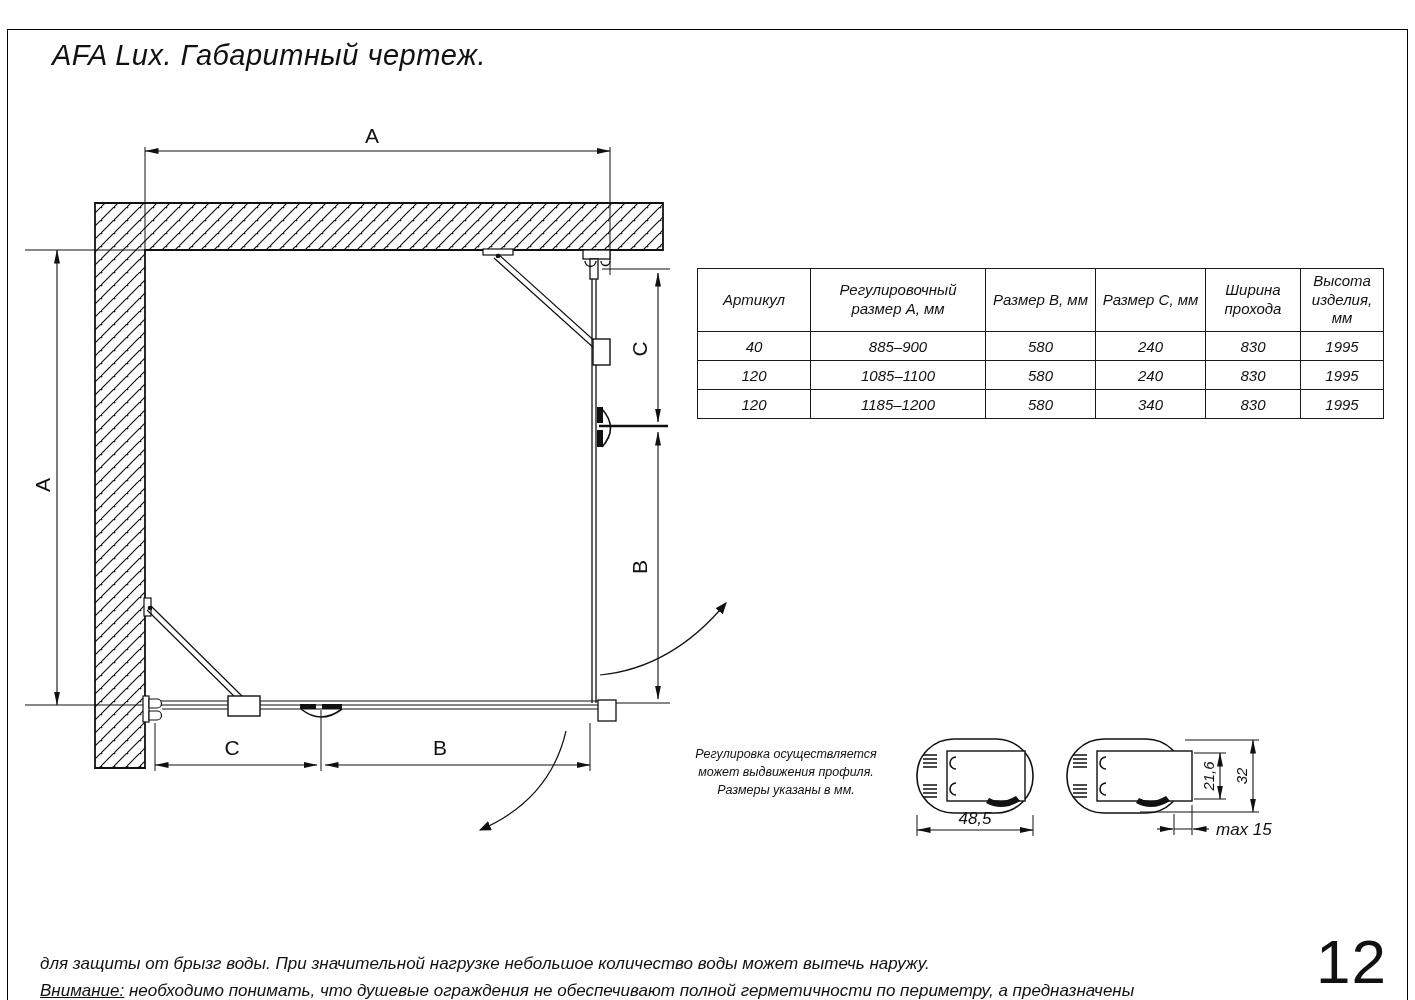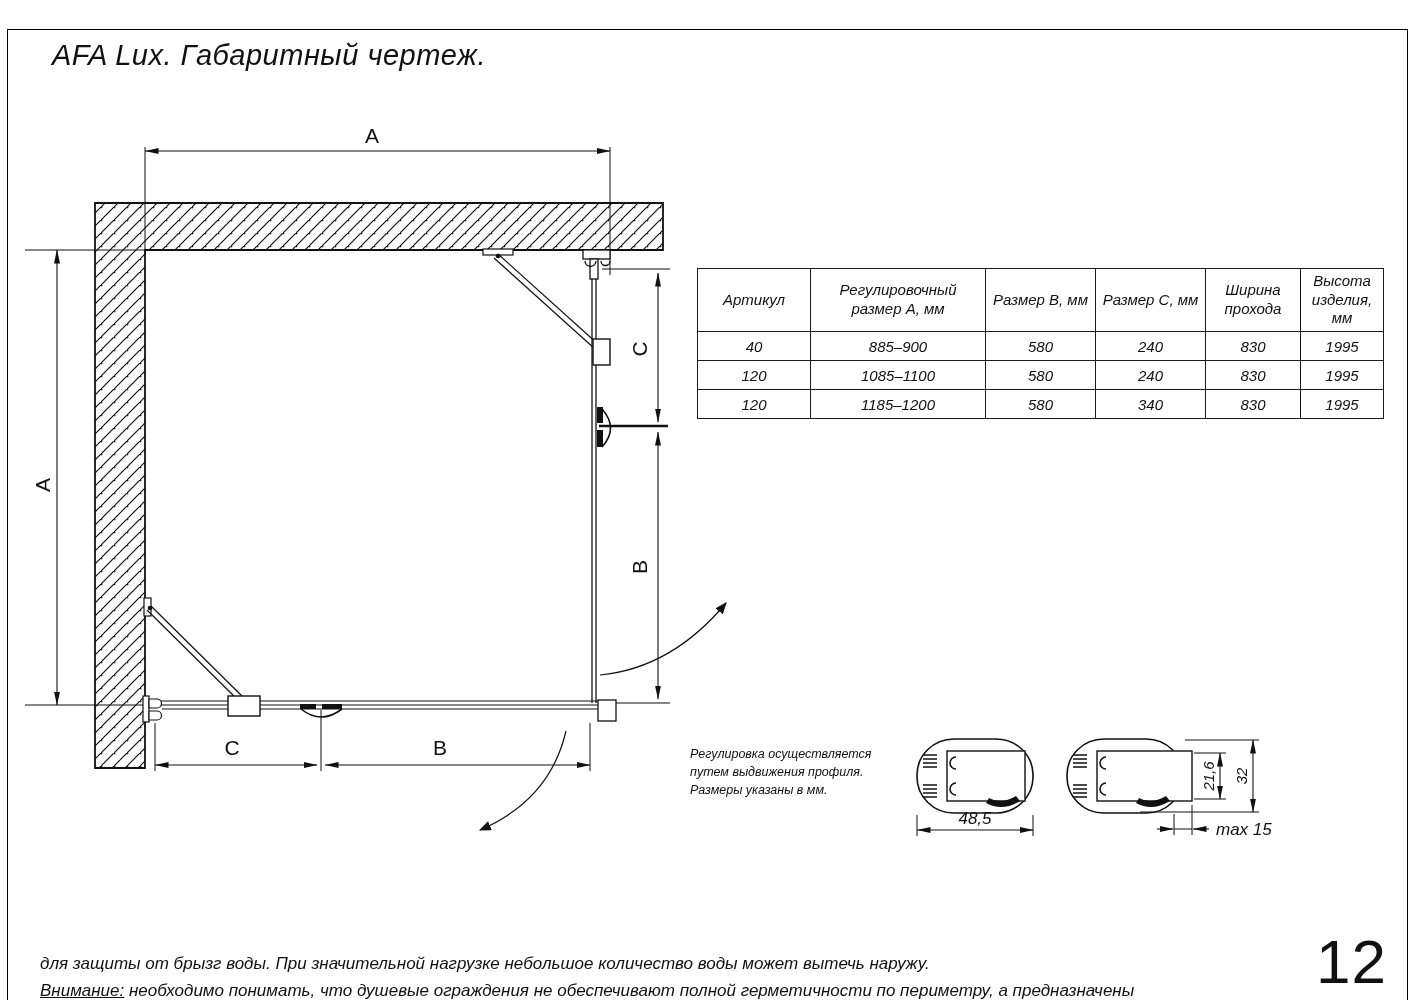--- a/index.html
+++ b/index.html
@@ -9,21 +9,21 @@
   .title{position:absolute;left:52px;top:16px;font-size:29px;font-style:italic;letter-spacing:.5px;white-space:nowrap;}
   svg{position:absolute;}
   svg text{font-family:"Liberation Sans","DejaVu Sans",sans-serif;fill:#111;}
   .dimletter{font-size:21px;}
   .spec-table{position:absolute;left:697px;top:245px;border-collapse:collapse;table-layout:fixed;font-style:italic;}
   .spec-table th,.spec-table td{border:1px solid #1a1a1a;text-align:center;vertical-align:middle;
         font-weight:normal;padding:0 3px;}
   .spec-table th{height:62px;font-size:15px;line-height:1.25;}
   .spec-table td{height:28px;font-size:15px;}
   .spec-table{border:1.6px solid #000;}
-  .note{position:absolute;left:690px;top:722px;width:192px;text-align:left;
+  .note{position:absolute;left:690px;top:722px;width:192px;text-align:center;
         font-size:12.5px;font-style:italic;line-height:1.45;}
   .warning{position:absolute;left:40px;top:927px;width:1245px;font-size:17px;font-style:italic;line-height:1.6;}
   .warning .u{text-decoration:underline;}
   .pagenum{position:absolute;right:28px;top:903px;font-size:62px;letter-spacing:1px;}
 </style>
 </head>
 <body>
 
 <div class="page">
   <div class="page-border"></div>
@@ -188,21 +188,21 @@
         <td>580</td>
         <td>340</td>
         <td>830</td>
         <td>1995</td>
       </tr>
     </tbody>
   </table>
 
   <div class="note">
     <div>Регулировка осуществляется</div>
-    <div>путем выдвижения профиля.</div>
+    <div>может выдвижения профиля.</div>
     <div>Размеры указаны в мм.</div>
   </div>
 
   <svg width="430" height="150" viewBox="0 0 430 150" style="left:890px;top:685px;">
     <defs>
       <marker id="pa" viewBox="0 0 14 6" refX="13.5" refY="3" markerWidth="14" markerHeight="6" orient="auto-start-reverse" markerUnits="userSpaceOnUse">
         <path d="M0,0 L14,3 L0,6 Z" fill="#111"></path>
       </marker>
     </defs>
 

